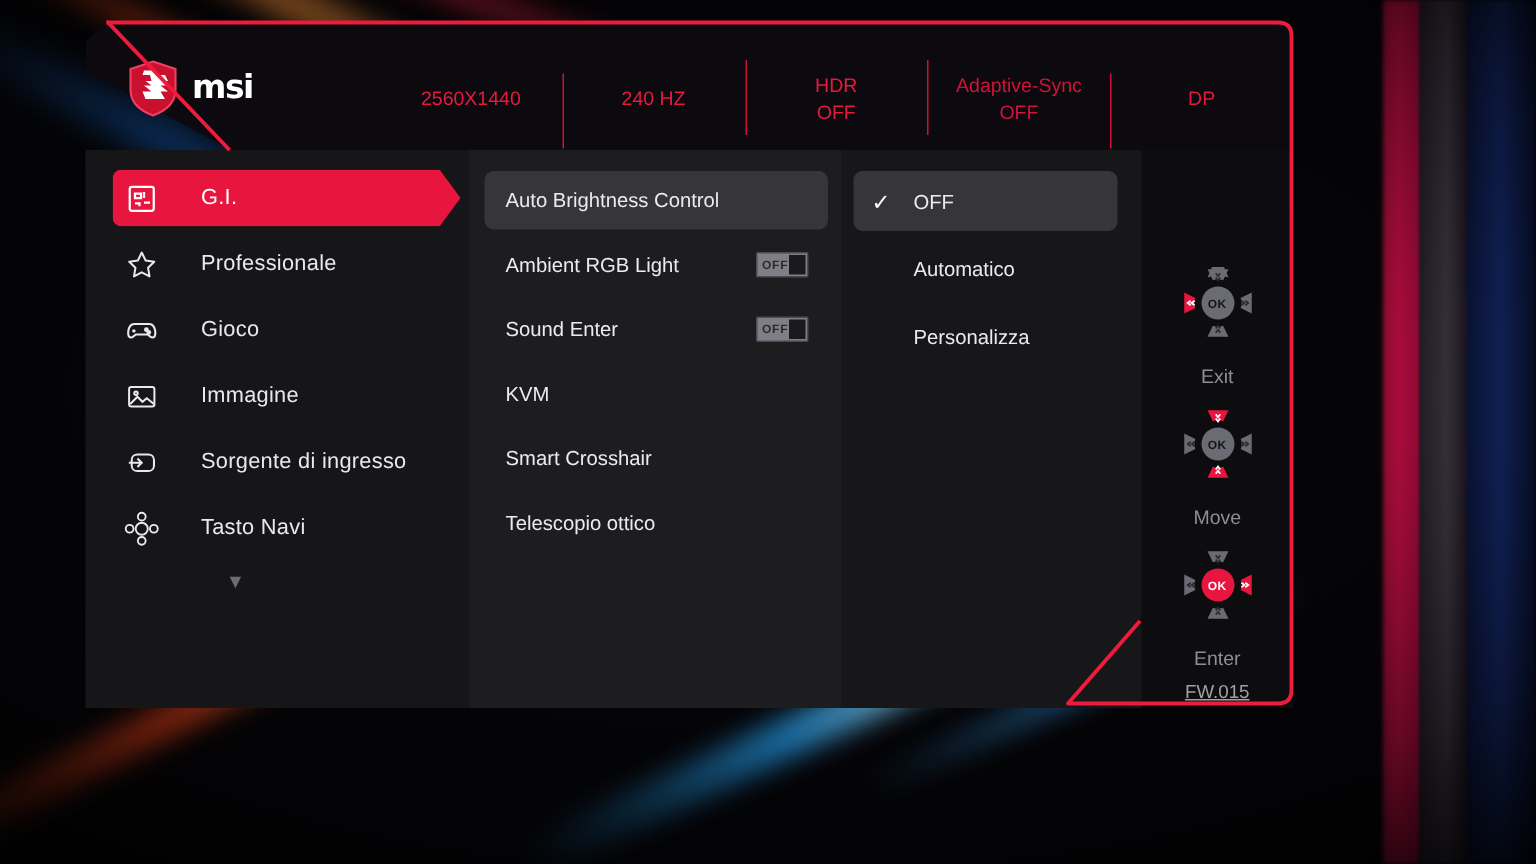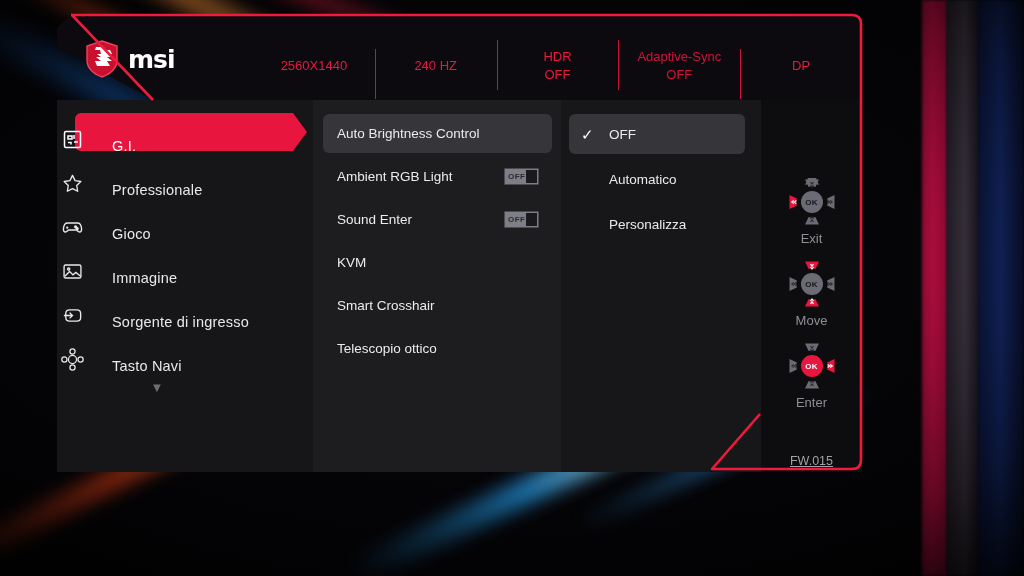--- a/index.html
+++ b/index.html
@@ -44,41 +44,41 @@
     background:radial-gradient(ellipse 80% 70% at 50% 45%,rgba(0,0,0,0) 30%,rgba(0,0,0,.55) 78%,rgba(0,0,0,.9) 100%);}
 
   
   #osd{position:absolute;left:57px;top:14px;width:805px;height:456px;}
   .head-shape{position:absolute;left:0;top:0;width:805px;height:88px;background:#0c0a0e;
      clip-path:polygon(14px 0, 805px 0, 805px 88px, 100px 88px, 20px 44px, 0 34px, 0 14px);
      border-radius:8px;}
 
   .logo-wrap{position:absolute;left:28px;top:26px;display:flex;align-items:center;gap:9px;}
   .shield{width:34px;height:38px;position:relative;}
-  .logo-text{font-size:25px;font-weight:bold;color:#fff;letter-spacing:-1px;font-family:"DejaVu Sans",sans-serif;line-height:1;}
+  .logo-text{font-size:22px;font-weight:bold;color:#fff;letter-spacing:-1px;font-family:"DejaVu Sans",sans-serif;line-height:1;}
 
   .status-row{position:absolute;left:196px;top:24px;width:609px;height:56px;display:flex;align-items:center;}
   .status-cell{flex:1;text-align:center;color:#e8193f;font-size:13px;line-height:1.35;position:relative;white-space:nowrap;}
   .status-cell + .status-cell:before{content:"";position:absolute;left:0;top:-8px;height:50px;width:1px;background:#cf1036;}
   .status-cell.fade{color:#d2123a;}
   .status-sub{display:block;}
   .body-bg{position:absolute;left:0;top:86px;width:805px;height:372px;background:#141315;
      clip-path:polygon(0 0, 805px 0, 805px 372px, 645px 372px, 703px 308px, 645px 372px, 42px 372px, 0 336px);
      border-radius:0 0 9px 9px;}
 
   
   .col-side{position:absolute;left:0;top:86px;width:256px;height:372px;background:#161517;}
   .col-mid{position:absolute;left:256px;top:86px;width:248px;height:372px;background:#1d1c1f;}
   .col-opt{position:absolute;left:504px;top:86px;width:200px;height:372px;background:#171619;}
   .col-nav{position:absolute;left:704px;top:86px;width:101px;height:372px;background:#0d0c0f;}
   #outline{position:absolute;left:0;top:0;width:805px;height:458px;overflow:visible;}
 
   
   .side-list{position:absolute;left:0;top:96px;width:256px;}
-  .side-item{position:relative;height:44px;display:flex;align-items:flex-end;margin-bottom:0;}
+  .side-item{position:relative;height:44px;display:flex;align-items:center;padding-left:22px;margin-bottom:0;}
   .side-item .ico{width:30px;height:30px;display:flex;align-items:center;justify-content:center;color:#e9e9ec;flex:0 0 30px;}
   .side-item .lbl{margin-left:25px;color:#e9e9ec;font-size:14.5px;letter-spacing:.2px;}
   .side-item.active{ }
   .side-hl{position:absolute;left:18px;top:3px;width:232px;height:38px;background:#e8153f;border-radius:6px 0 0 6px;
      clip-path:polygon(0 0, 218px 0, 232px 19px, 218px 38px, 0 38px);}
   .side-item.active .ico,.side-item.active .lbl{color:#fff;position:relative;z-index:2;}
   .side-item .ico,.side-item .lbl{position:relative;z-index:2;}
   .side-caret{margin-top:6px;text-align:center;width:200px;color:#6d6d73;font-size:13px;}
 
   
@@ -95,21 +95,21 @@
   .opt-list{position:absolute;left:504px;top:98px;width:200px;}
   .opt-item{position:relative;height:45px;display:flex;align-items:center;padding-left:20px;}
   .opt-sel{position:absolute;left:8px;top:2px;width:176px;height:40px;background:#36353a;border-radius:6px;}
   .opt-check{width:22px;flex:0 0 22px;color:#fff;font-size:15px;position:relative;z-index:2;}
   .opt-lbl{color:#ebebee;font-size:13.5px;position:relative;z-index:2;margin-left:6px;}
 
   
   .nav-list{position:absolute;left:704px;top:160px;width:101px;text-align:center;}
   .nav-block{margin-bottom:10px;}
   .dpad{width:56px;height:56px;margin:0 auto;position:relative;}
-  .nav-cap{color:#8e8e95;font-size:13px;margin-top:1px;}
+  .nav-cap{color:#8e8e95;font-size:13px;margin-top:13px;}
   .fw{position:absolute;left:704px;top:440px;width:101px;text-align:center;color:#a0a0a6;font-size:12.5px;text-decoration:underline;}
   .dp-c{position:absolute;left:17px;top:17px;width:22px;height:22px;border-radius:50%;background:#6b6b73;
      display:flex;align-items:center;justify-content:center;font-size:8px;color:#151519;font-weight:bold;letter-spacing:.3px;}
   .dp-c.on{background:#e8153f;color:#fff;}
 </style>
 </head>
 <body>
 
 <div id="stage">
 

